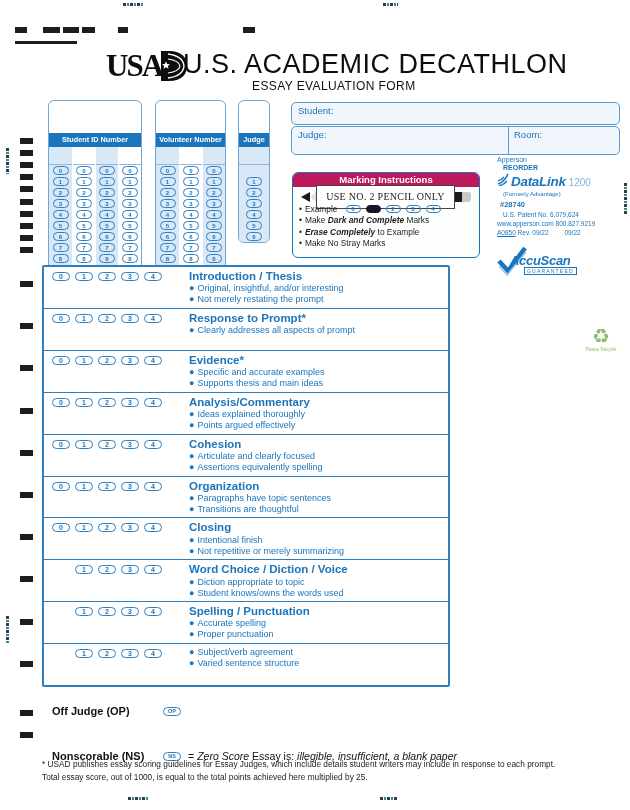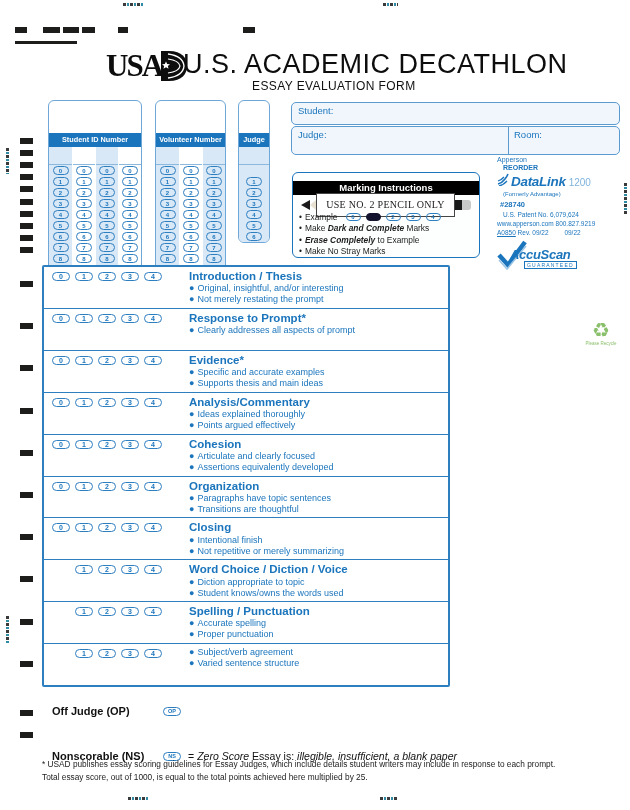--- a/index.html
+++ b/index.html
@@ -30,21 +30,21 @@
   .grid-col + .grid-col{border-left:1px solid #ffffff;}
   .writein{height:18px;border-bottom:1px solid #8db8de;box-sizing:border-box;}
   .bubrow{height:11px;display:flex;align-items:center;justify-content:center;}
   .bub{display:inline-flex;align-items:center;justify-content:center;border:1px solid #2e7fc0;
        border-radius:6px;color:#1b75bc;font-weight:bold;box-sizing:border-box;background:transparent;}
   .gbub{width:16px;height:8.5px;font-size:6px;}
 
   
   .mi{position:absolute;left:292px;top:172px;width:188px;height:86px;border:1.5px solid #1b75bc;
       border-radius:6px;background:#fdfefe;box-sizing:border-box;overflow:hidden;}
-  .mi-header{background:#000000;color:#fff;font-weight:bold;font-size:9.5px;text-align:center;height:14px;line-height:14px;margin-top:8px;}
+  .mi-header{background:#be185d;color:#fff;font-weight:bold;font-size:9.5px;text-align:center;height:14px;line-height:14px;}
   .mi-body{padding:3px 6px 0 6px;font-size:8.4px;color:#1d1d1d;}
   .pencil{display:flex;align-items:center;height:11px;margin:1px 2px 2px 2px;}
   .pencil-tip{width:0;height:0;border-top:5px solid transparent;border-bottom:5px solid transparent;border-right:9px solid #1a1a1a;}
   .pencil-wood{width:0;height:0;border-top:5px solid transparent;border-bottom:5px solid transparent;border-right:6px solid #e8e0d0;}
   .pencil-body{flex:1;border:1px solid #444;height:24px;display:flex;align-items:center;justify-content:center;
                font-family:"Liberation Serif",serif;font-size:10px;color:#222;letter-spacing:.3px;box-sizing:border-box;background:#fff;}
   .pencil-band{width:7px;height:10px;background:#1a1a1a;}
   .pencil-eraser{width:9px;height:10px;background:#c9c9c9;border-radius:0 3px 3px 0;}
   .mi-example{display:flex;align-items:center;gap:4px;margin:1px 0 1px 0;}
   .mbub{width:15px;height:8px;font-size:6px;}
@@ -60,21 +60,21 @@
   .r-product{display:flex;align-items:baseline;margin-top:1px;}
   .r-dl{font-size:13.5px;font-weight:bold;font-style:italic;letter-spacing:-.3px;}
   .r-model{font-size:10px;color:#7fb3dc;margin-left:3px;}
   .r-formerly{font-size:6px;margin:1px 0 0 6px;}
   .r-item{font-size:7.5px;font-weight:bold;margin:3px 0 0 3px;}
   .r-patent{font-size:6.5px;margin:2px 0 0 6px;}
   .r-web{font-size:6.5px;margin:2px 0 0 0;}
   .r-rev{font-size:6.5px;margin:2px 0 0 0;}
   .r-rev .u{text-decoration:underline;}
   .r-rev2{margin-left:14px;}
-  .accuscan{position:relative;margin-top:4px;height:32px;width:86px;}
+  .accuscan{position:relative;margin-top:10px;height:32px;width:86px;}
   .acc-name{position:absolute;left:13px;top:7px;font-size:13px;font-weight:bold;font-style:italic;color:#1b75bc;letter-spacing:-.3px;}
   .acc-g{position:absolute;left:27px;top:21px;font-size:5px;letter-spacing:1.2px;border:1px solid #1b75bc;padding:0 2px;color:#1b75bc;}
   .recycle{position:absolute;left:86px;top:80px;width:36px;text-align:center;}
   .rec-icon{font-size:20px;color:#8abf6b;line-height:1;}
   .rec-label{font-size:4.5px;color:#8abf6b;margin-top:1px;}
 
   
   .rubric{position:absolute;left:42px;top:265px;width:408px;height:422px;border:2px solid #2e7fc0;
           border-radius:2px;box-sizing:border-box;display:flex;flex-direction:column;background:#fff;}
   .rub-row{flex:1;display:flex;box-sizing:border-box;}
@@ -566,21 +566,21 @@
         <div class="rub-bubbles" style="padding-left: 8px;">
           <span class="bub rbub">0</span>
           <span class="bub rbub">1</span>
           <span class="bub rbub">2</span>
           <span class="bub rbub">3</span>
           <span class="bub rbub">4</span>
         </div>
         <div class="rub-text">
           <div class="rub-title">Cohesion</div>
           <div class="rub-bullet"><span class="dot">●</span><span>Articulate and clearly focused</span></div>
-          <div class="rub-bullet"><span class="dot">●</span><span>Assertions equivalently developed</span></div>
+          <div class="rub-bullet"><span class="dot">●</span><span>Assertions equivalently spelling</span></div>
         </div>
       </div>
       <div class="rub-row">
         <div class="rub-bubbles" style="padding-left: 8px;">
           <span class="bub rbub">0</span>
           <span class="bub rbub">1</span>
           <span class="bub rbub">2</span>
           <span class="bub rbub">3</span>
           <span class="bub rbub">4</span>
         </div>

